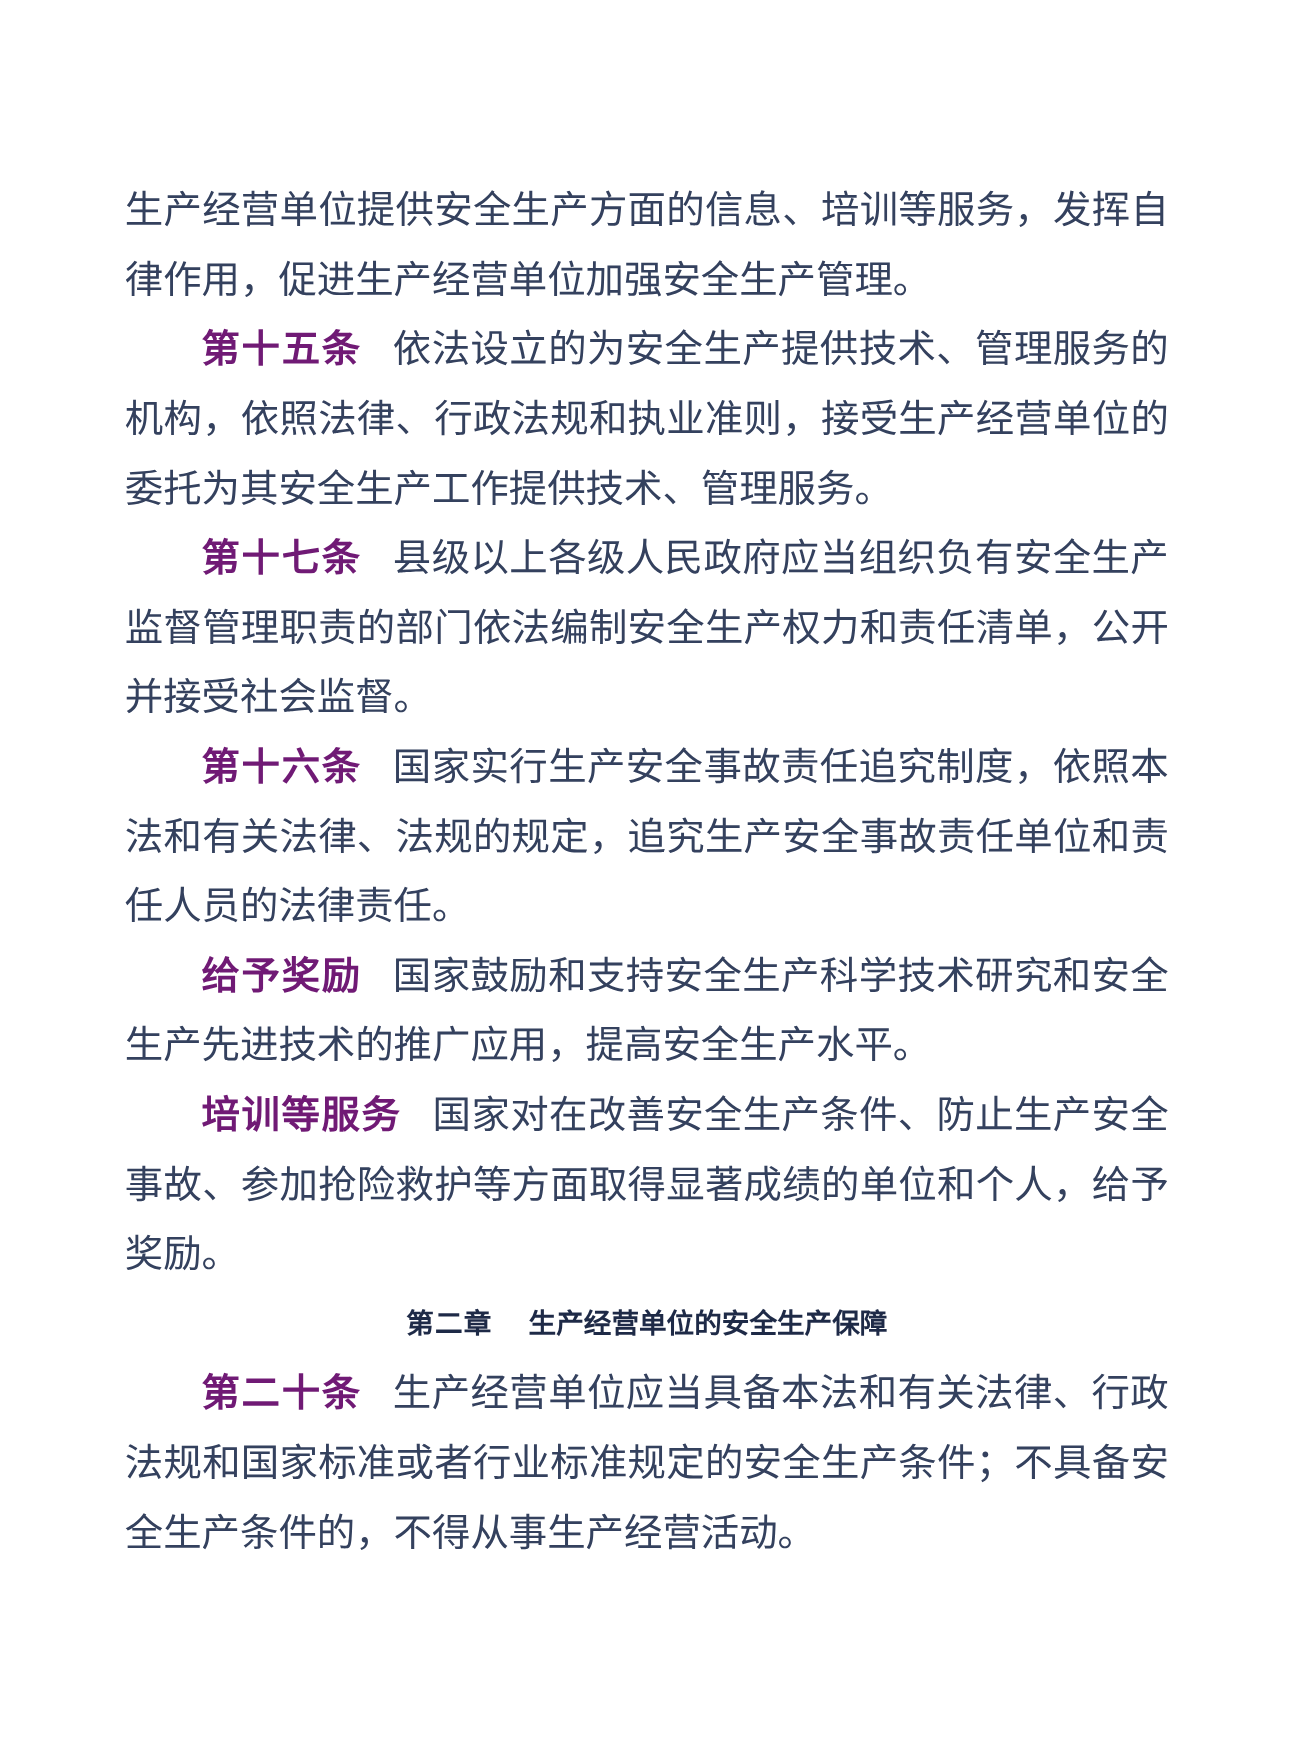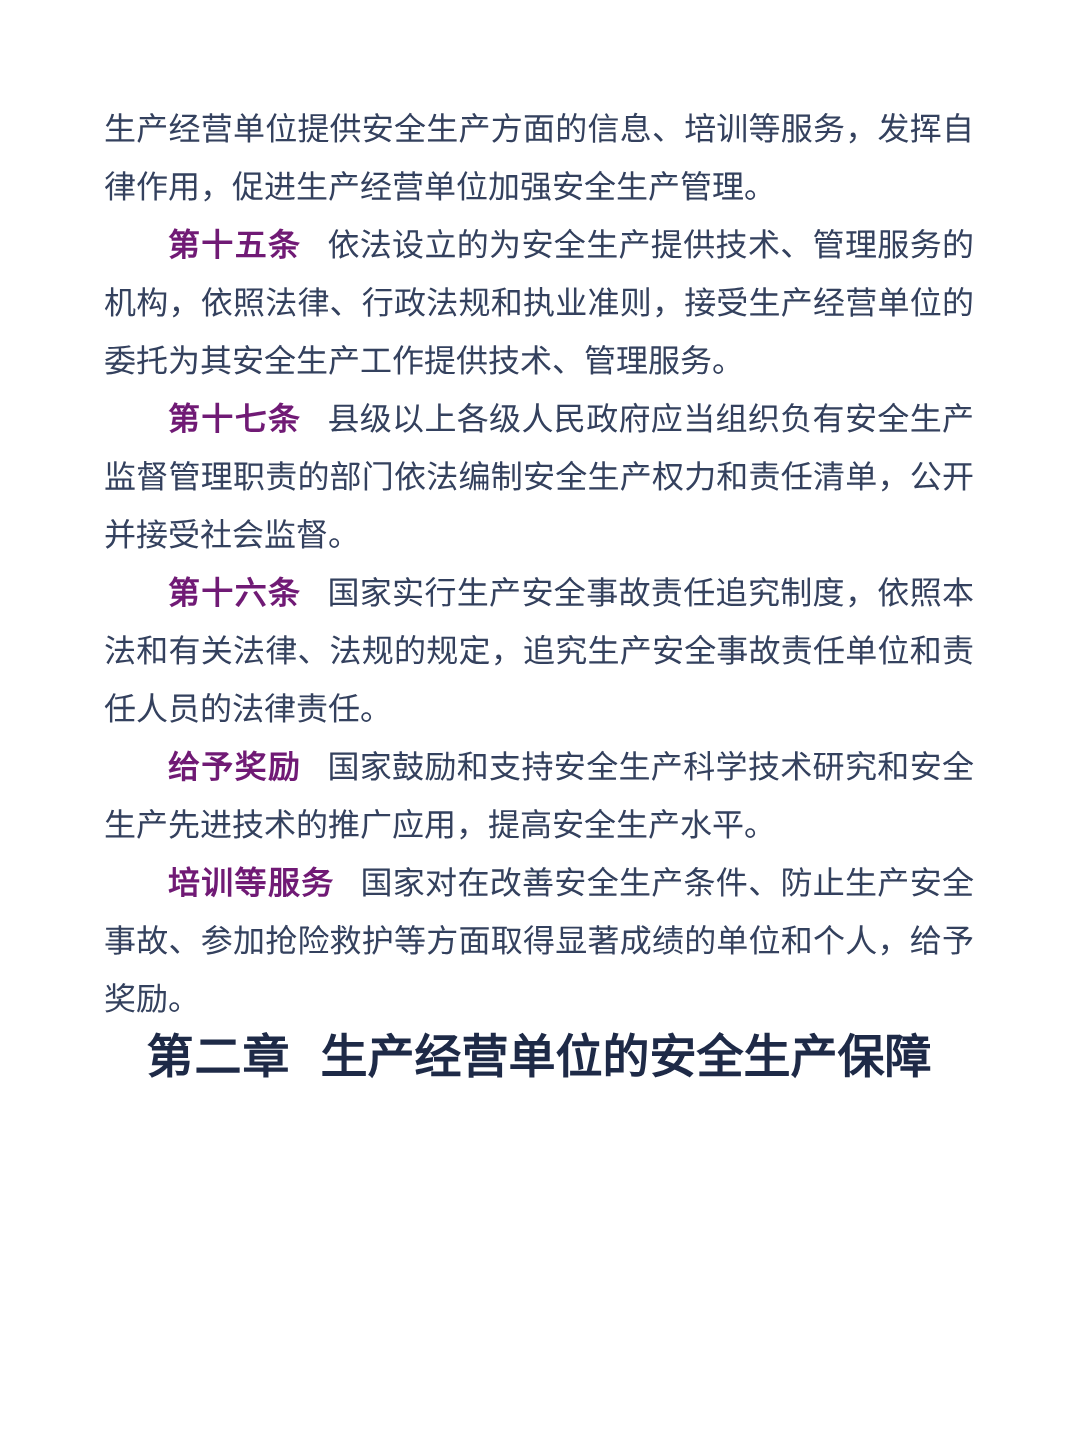--- a/index.html
+++ b/index.html
@@ -16,20 +16,21 @@
     box-sizing: border-box;
     width: 1080px;
     height: 1119px;
     padding: 100px 106px 0 104px;
     background: #ffffff;
     font-family: "Liberation Serif", "DejaVu Serif", serif;
     font-size: 32px;
     line-height: 58px;
     color: #34415e;
     text-align: justify;
+    margin-top: 46px;
   }
   p.law {
     margin: 0;
     text-indent: 0;
   }
   p.law.ind {
     text-indent: 64px;
   }
   .art {
     font-family: "Liberation Sans", "DejaVu Sans", sans-serif;
@@ -37,21 +38,21 @@
     color: #701a75;
     margin-right: 26px;
     letter-spacing: 1px;
   }
   p.chapter {
     margin: 0;
     text-align: center;
     text-indent: 0;
     font-family: "Liberation Sans", "DejaVu Sans", sans-serif;
     font-weight: 700;
-    font-size: 47px;
+    font-size: 23px;
     line-height: 58px;
     color: #1e2a47;
   }
   .chlabel {
     margin-right: 30px;
     letter-spacing: 1px;
   }
 </style>
 </head>
 <body>
@@ -66,14 +67,15 @@
   <p class="law ind"><span class="art">第十七条</span><span>县级以上各级人民政府应当组织负有安全生产监督管理职责的部门依法编制安全生产权力和责任清单，公开并接受社会监督。</span></p>
 
   <p class="law ind"><span class="art">第十六条</span><span>国家实行生产安全事故责任追究制度，依照本法和有关法律、法规的规定，追究生产安全事故责任单位和责任人员的法律责任。</span></p>
 
   <p class="law ind"><span class="art">给予奖励</span><span>国家鼓励和支持安全生产科学技术研究和安全生产先进技术的推广应用，提高安全生产水平。</span></p>
 
   <p class="law ind"><span class="art">培训等服务</span><span>国家对在改善安全生产条件、防止生产安全事故、参加抢险救护等方面取得显著成绩的单位和个人，给予奖励。</span></p>
 
   <p class="chapter"><span class="chlabel">第二章</span><span>生产经营单位的安全生产保障</span></p>
 
+  <p class="law ind"><span class="art">第二十条</span><span>生产经营单位应当具备本法和有关法律、行政法规和国家标准或者行业标准规定的安全生产条件；不具备安全生产条件的，不得从事生产经营活动。</span></p>
 
 </div>
 
 </body></html>

